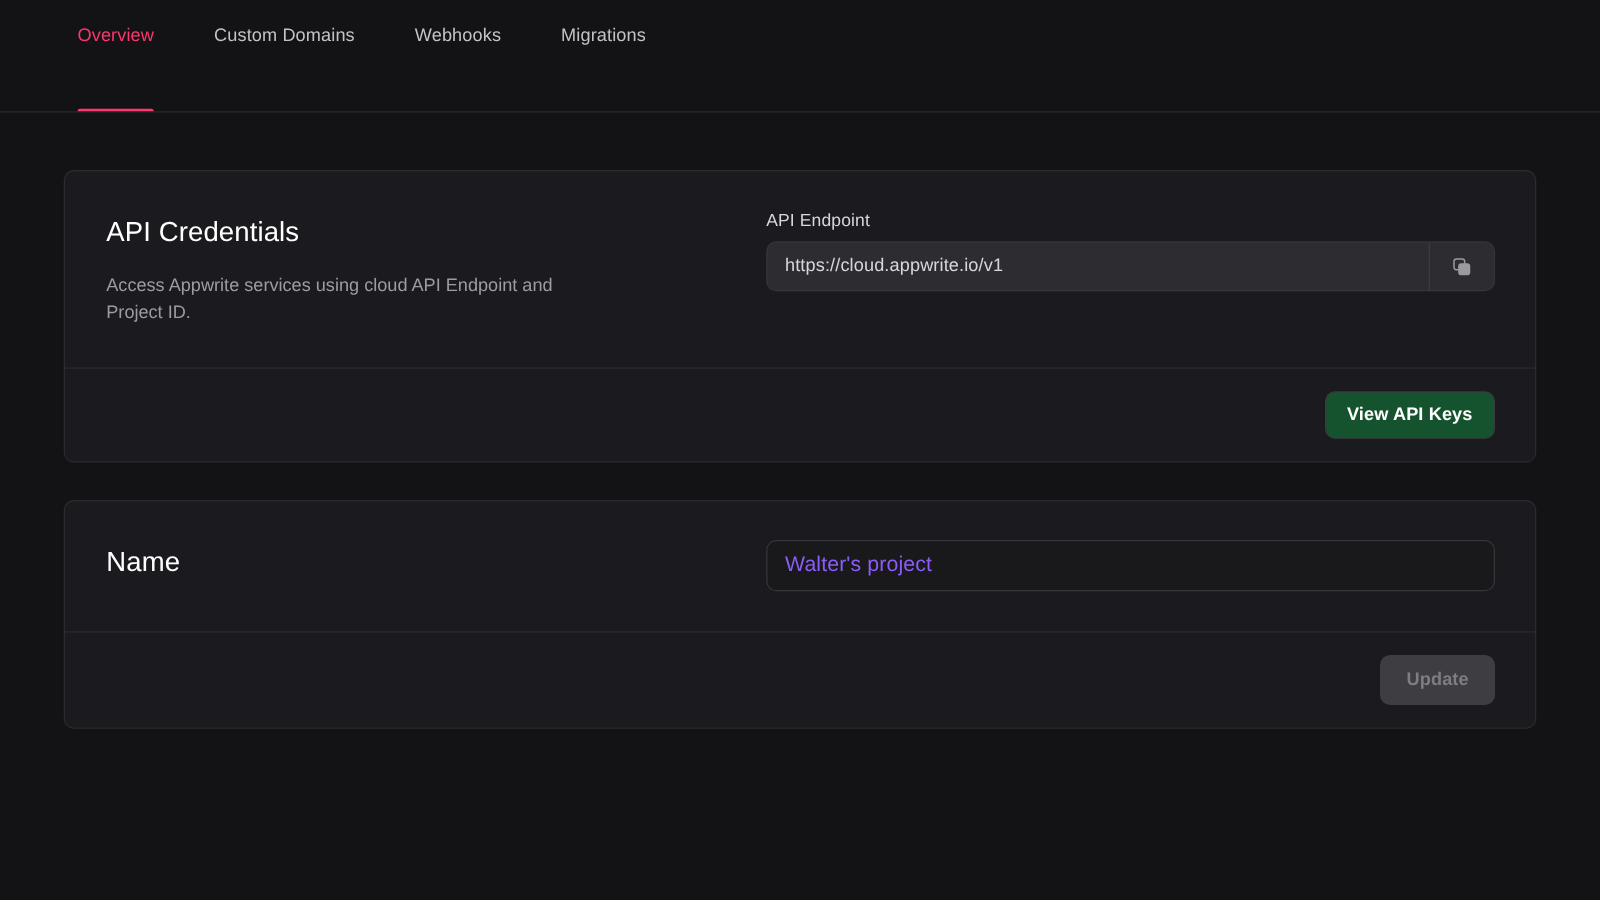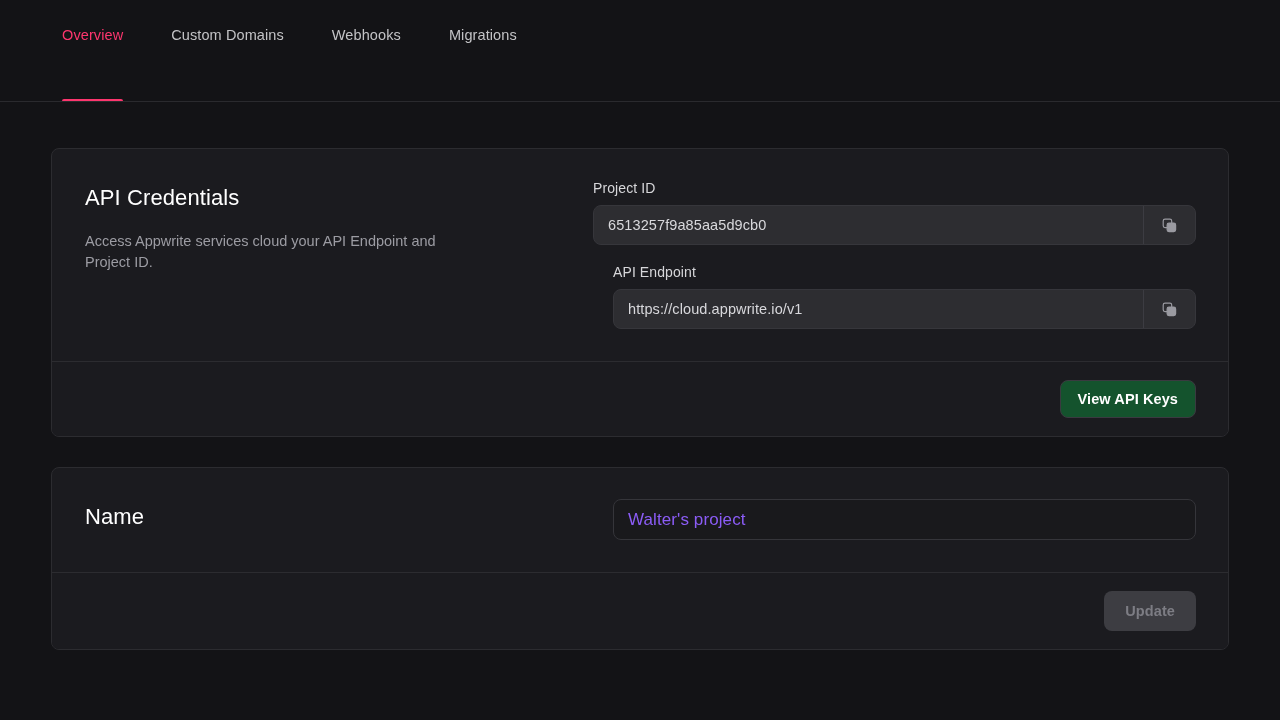--- a/index.html
+++ b/index.html
@@ -12,21 +12,21 @@
 
   body {
     background: #131316;
     font-family: "Liberation Sans", sans-serif;
     color: #ededf0;
     -webkit-font-smoothing: antialiased;
   }
 
   
   .header {
-    height: 102px;
+    height: 90px;
     border-bottom: 1px solid #2a2a2e;
     display: flex;
     align-items: flex-end;
     padding: 0 0 0 51px;
     background: #131316;
   }
 
   .tabs {
     display: flex;
     align-items: flex-end;
@@ -231,39 +231,25 @@
   </div>
 </div>
 
 <div class="page">
 
   <div class="card">
     <div class="card-body">
 
       <div class="card-left">
         <h2 class="card-title">API Credentials</h2>
-        <p class="card-desc">Access Appwrite services cloud your API Endpoint and Project ID.</p>
+        <p class="card-desc">Access Appwrite services using cloud API Endpoint and Project ID.</p>
       </div>
 
       <div class="card-right">
 
-        <div class="field">
-          <span class="field-label">Project ID</span>
-          <div class="ro-input">
-            <div class="value">6513257f9a85aa5d9cb0</div>
-            <div class="copy-btn">
-              <span>
-                <svg width="17" height="17" viewBox="0 0 20 20" fill="none">
-                  <rect x="2.6" y="2.6" width="10" height="10" rx="2.2" stroke="#9a9aa1" stroke-width="1.4"></rect>
-                  <rect x="7.2" y="7.2" width="10" height="10" rx="2.2" fill="#9a9aa1" stroke="#9a9aa1" stroke-width="1.4"></rect>
-                </svg>
-              </span>
-            </div>
-          </div>
-        </div>
 
         <div class="field">
           <span class="field-label">API Endpoint</span>
           <div class="ro-input">
             <div class="value">https://cloud.appwrite.io/v1</div>
             <div class="copy-btn">
               <span>
                 <svg width="17" height="17" viewBox="0 0 20 20" fill="none">
                   <rect x="2.6" y="2.6" width="10" height="10" rx="2.2" stroke="#9a9aa1" stroke-width="1.4"></rect>
                   <rect x="7.2" y="7.2" width="10" height="10" rx="2.2" fill="#9a9aa1" stroke="#9a9aa1" stroke-width="1.4"></rect>

